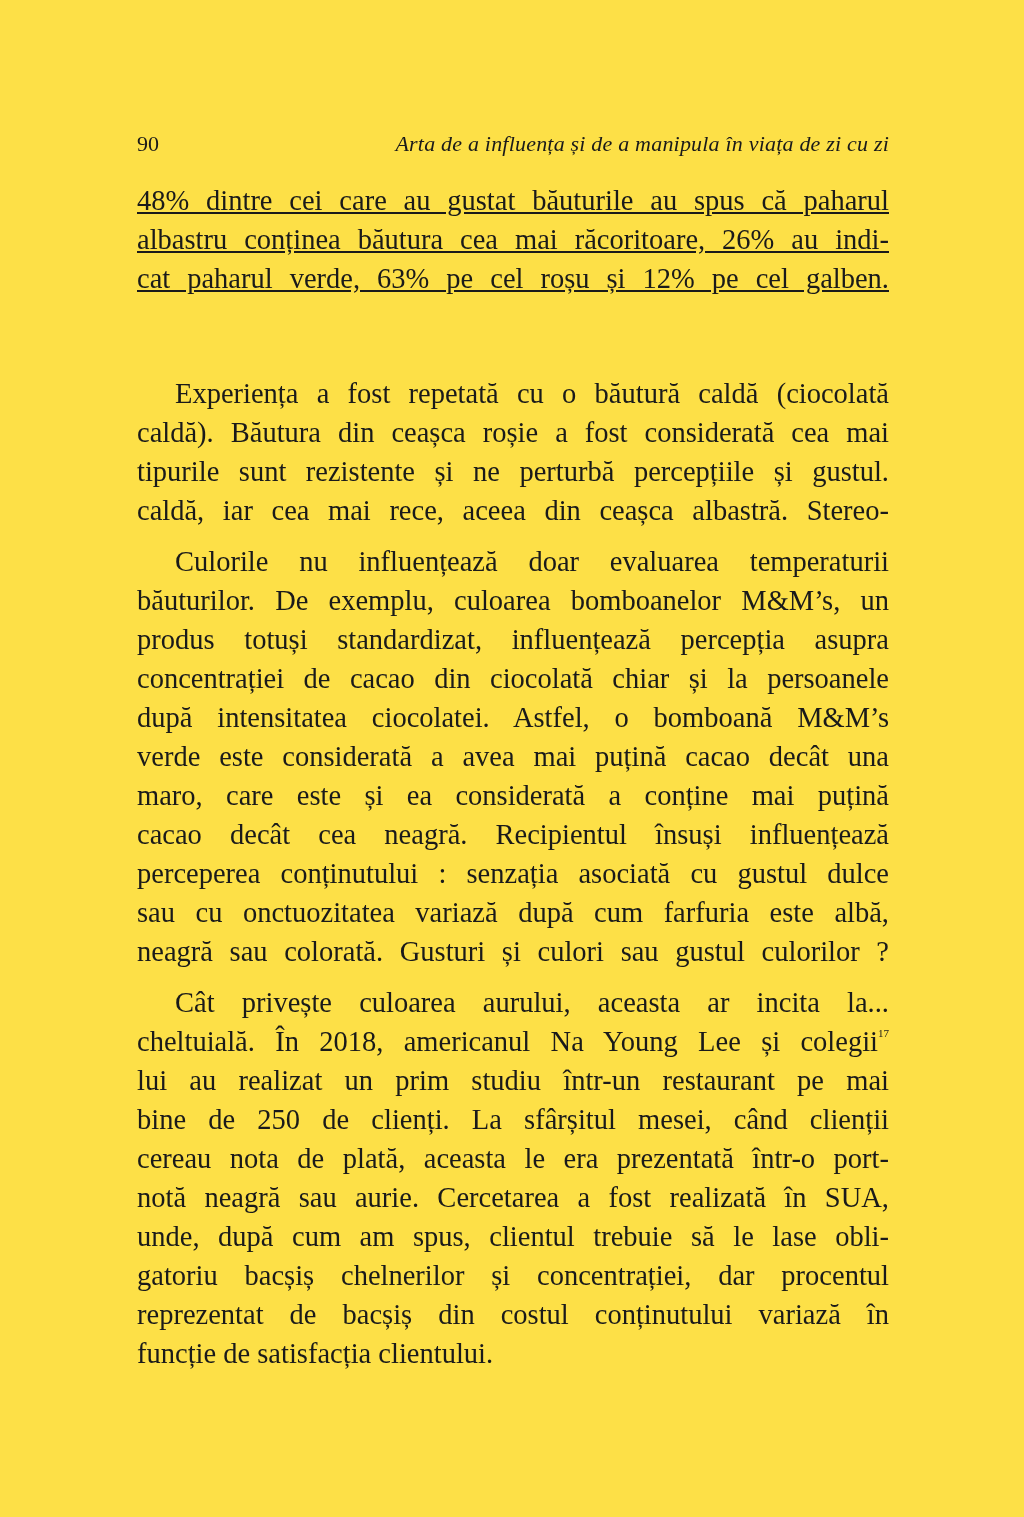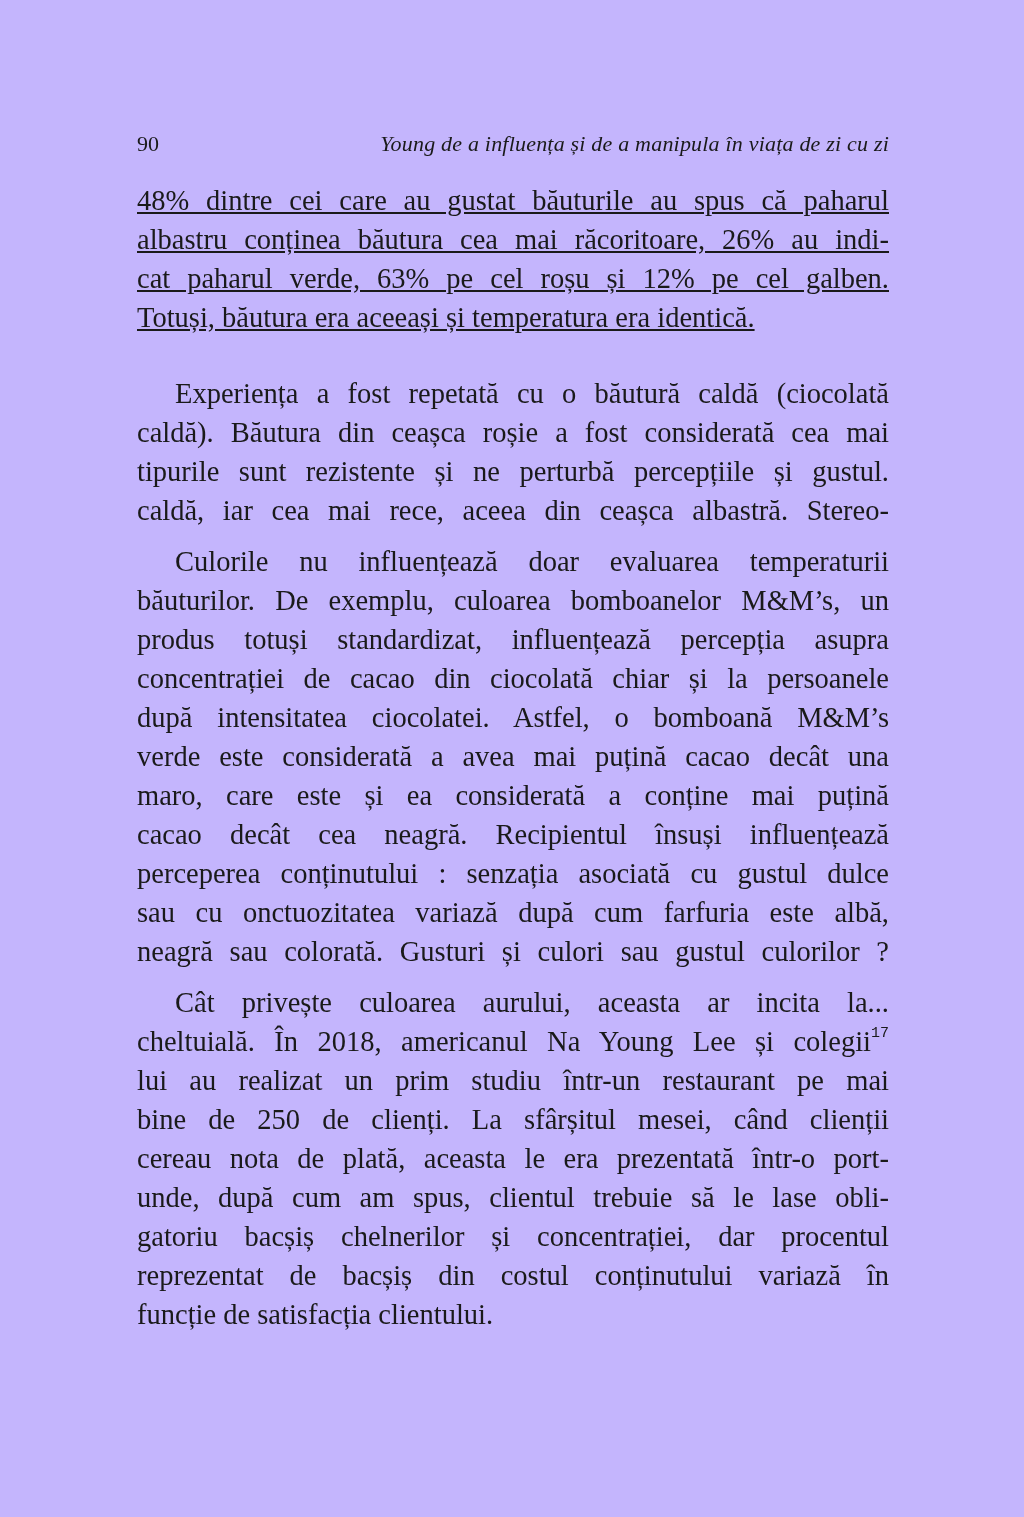--- a/index.html
+++ b/index.html
@@ -1,44 +1,43 @@
 <!DOCTYPE html>
 <html><head>
 <meta charset="utf-8">
 <style>
   html, body { margin: 0; padding: 0; background: #ffffff; }
   body { width: 1024px; height: 1517px; position: relative; overflow: hidden; }
-  .page { position: absolute; left: 0; top: 0; width: 1024px; height: 1517px; background: #c4b5fd; color: #1a1a1a; font-family: "Liberation Serif", "DejaVu Serif", serif; }
+  .page { position: absolute; left: 0; top: 0; width: 1024px; height: 1517px; background: #fde047; color: #1a1a1a; font-family: "Liberation Serif", "DejaVu Serif", serif; }
   .running-head { position: absolute; top: 126px; left: 137px; width: 752px; height: 36px; font-size: 22px; line-height: 36px; }
   .page-number { position: absolute; left: 0; top: 0; }
   .running-title { position: absolute; right: 0; top: 0; font-style: italic; letter-spacing: 0.2px; }
   .body-text { position: absolute; left: 137px; width: 752px; font-size: 28.5px; }
   .line { display: block; height: 39px; line-height: 39px; text-align: justify; text-align-last: justify; white-space: nowrap; overflow: visible; }
   .line.last { text-align-last: left; }
   .line.indent { text-indent: 38px; margin-top: 12px; }
   .block1 { top: 181px; text-decoration: underline; }
   .block2 { top: 362px; }
-  sup { font-size: 15px; line-height: 0; vertical-align: 14px; font-family: Liberation Mono, monospace; }
+  sup { font-size: 11px; line-height: 0; vertical-align: 14px; }
 </style>
 </head>
 <body>
 
 <div class="page">
 
   <div class="running-head">
     <span class="page-number">90</span>
-    <span class="running-title">Young de a influența și de a manipula în viața de zi cu zi</span>
+    <span class="running-title">Arta de a influența și de a manipula în viața de zi cu zi</span>
   </div>
 
   <div class="body-text block1">
     <div>
       <span class="line">48% dintre cei care au gustat băuturile au spus că paharul</span>
       <span class="line">albastru conținea băutura cea mai răcoritoare, 26% au indi-</span>
       <span class="line">cat paharul verde, 63% pe cel roșu și 12% pe cel galben.</span>
-      <span class="line last">Totuși, băutura era aceeași și temperatura era identică.</span>
     </div>
   </div>
 
   <div class="body-text block2">
     <div>
       <span class="line indent">Experiența a fost repetată cu o băutură caldă (ciocolată</span>
       <span class="line">caldă). Băutura din ceașca roșie a fost considerată cea mai</span>
       <span class="line">tipurile sunt rezistente și ne perturbă percepțiile și gustul.</span>
       <span class="line">caldă, iar cea mai rece, aceea din ceașca albastră. Stereo-</span>
     </div>
@@ -54,20 +53,21 @@
       <span class="line">perceperea conținutului : senzația asociată cu gustul dulce</span>
       <span class="line">sau cu onctuozitatea variază după cum farfuria este albă,</span>
       <span class="line">neagră sau colorată. Gusturi și culori sau gustul culorilor ?</span>
     </div>
     <div>
       <span class="line indent">Cât privește culoarea aurului, aceasta ar incita la...</span>
       <span class="line"><span>cheltuială. În 2018, americanul Na Young Lee și colegii</span><sup>17</sup></span>
       <span class="line">lui au realizat un prim studiu într-un restaurant pe mai</span>
       <span class="line">bine de 250 de clienți. La sfârșitul mesei, când clienții</span>
       <span class="line">cereau nota de plată, aceasta le era prezentată într-o port-</span>
+      <span class="line">notă neagră sau aurie. Cercetarea a fost realizată în SUA,</span>
       <span class="line">unde, după cum am spus, clientul trebuie să le lase obli-</span>
       <span class="line">gatoriu bacșiș chelnerilor și concentrației, dar procentul</span>
       <span class="line">reprezentat de bacșiș din costul conținutului variază în</span>
       <span class="line last">funcție de satisfacția clientului.</span>
     </div>
   </div>
 
 </div>
 
 </body></html>

